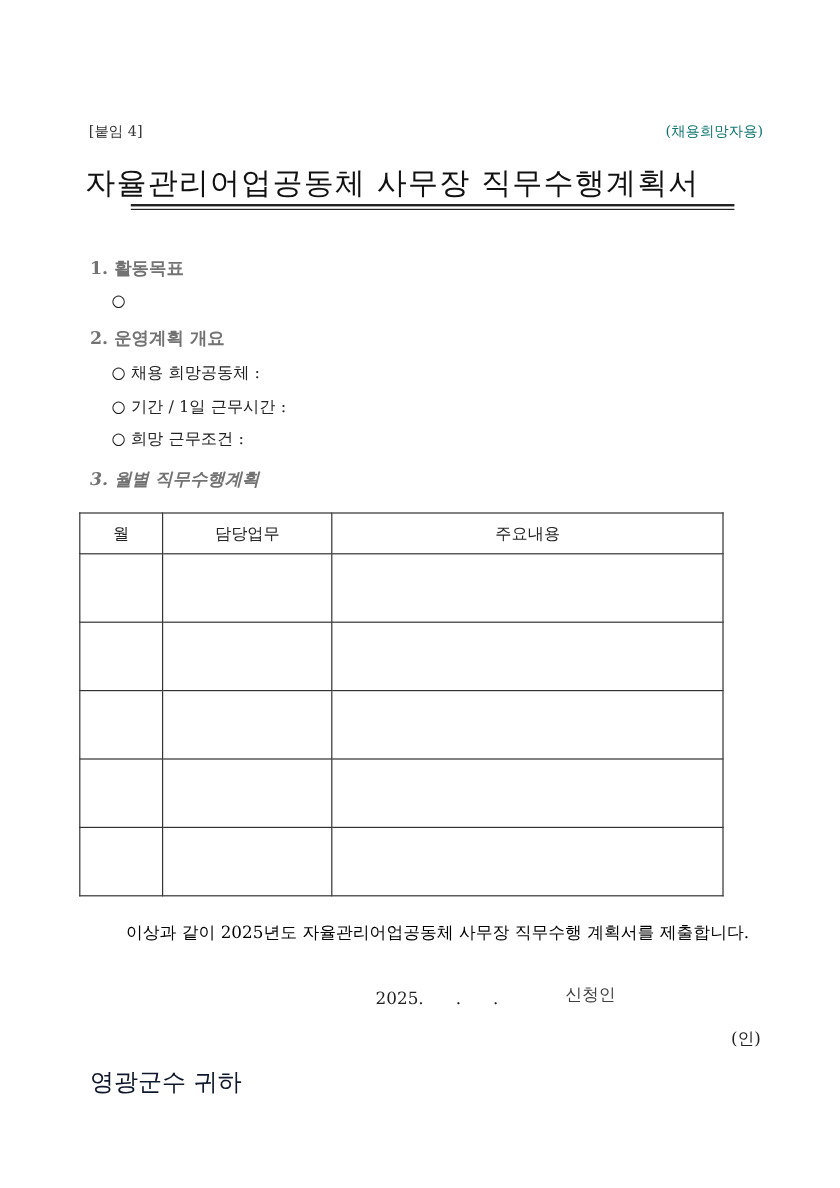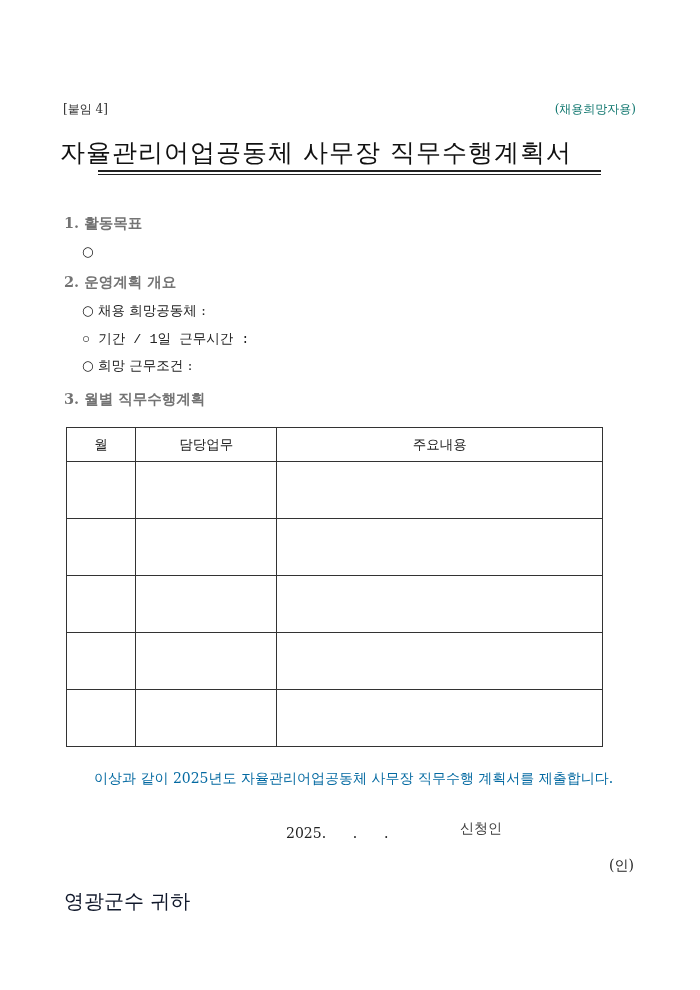--- a/index.html
+++ b/index.html
@@ -1,60 +1,60 @@
 <!DOCTYPE html>
 <html><head>
 <meta charset="utf-8">
 <style>
   html, body { margin: 0; padding: 0; background: #ffffff; }
   body { width: 700px; height: 990px; position: relative; overflow: hidden;
          font-family: "DejaVu Serif", "Liberation Serif", serif; color: #1a1a1a; }
-  .abs { position: absolute; white-space: nowrap; }
+  .abs { position: absolute; white-space: nowrap; margin-left: 11px; }
   .attach { left: 63px; top: 101px; font-size: 12px; color: #333; }
   .usage { right: 64px; top: 101px; font-size: 12px; color: #0f766e; }
   .title { left: 0; width: 632px; top: 136px; text-align: center; font-size: 25px;
            letter-spacing: 1px; color: #111; }
   .title-rule1 { left: 98px; width: 503px; top: 170px; height: 2px; background: #222; }
   .title-rule2 { left: 98px; width: 503px; top: 174px; height: 1px; background: #222; }
   .sec { left: 64px; font-size: 14.5px; font-weight: bold; color: #737373; }
   .item { left: 82px; font-size: 13.5px; color: #222; }
   table.plan { position: absolute; left: 66px; top: 427px; width: 537px;
                border-collapse: collapse; }
   table.plan th, table.plan td { border: 1.3px solid #333; padding: 0; }
   table.plan th { height: 33px; font-weight: normal; font-size: 13.5px; color: #222;
                   font-family: "DejaVu Sans", "Liberation Sans", sans-serif; }
   table.plan td { height: 56px; }
   .c1 { width: 66px; } .c2 { width: 137px; } .c3 { width: 316px; }
   .body-text { left: 64px; top: 764px; width: 572px; font-size: 14px; line-height: 29px;
-               white-space: normal; text-indent: 30px; text-align: justify; color: #0369a1; }
-  .date { left: 286px; top: 825px; font-size: 14px; color: #222; }
+               white-space: normal; text-indent: 30px; text-align: justify; color: #000000; }
+  .date { left: 302px; top: 825px; font-size: 14px; color: #222; }
   .applicant { left: 460px; top: 820px; font-size: 14px; color: #404040; }
   .seal { right: 66px; top: 857px; font-size: 14px; color: #222; }
   .recipient { left: 64px; top: 888px; font-size: 20px; color: #0f172a;
                font-family: "DejaVu Sans", "Liberation Sans", sans-serif; }
 </style>
 </head>
 <body>
 
 <div class="abs attach">[붙임 4]</div>
 <div class="abs usage">(채용희망자용)</div>
 
 <div class="abs title">자율관리어업공동체 사무장 직무수행계획서</div>
 <div class="abs title-rule1"></div>
 <div class="abs title-rule2"></div>
 
 <div class="abs sec" style="top:214px;">1. 활동목표</div>
 <div class="abs item" style="top:243px;">○</div>
 
 <div class="abs sec" style="top:273px;text-align:center;">2. 운영계획 개요</div>
 <div class="abs item" style="top:302px;">○ 채용 희망공동체 :</div>
-<div class="abs item" style="top:330px;font-family:Liberation Mono, monospace;">○ 기간 / 1일 근무시간 :</div>
+<div class="abs item" style="top:330px;">○ 기간 / 1일 근무시간 :</div>
 <div class="abs item" style="top:357px;">○ 희망 근무조건 :</div>
 
-<div class="abs sec" style="top:390px;">3. 월별 직무수행계획</div>
+<div class="abs sec" style="top:390px;font-style:italic;">3. 월별 직무수행계획</div>
 
 <table class="plan">
   <thead>
     <tr>
       <th class="c1">월</th>
       <th class="c2">담당업무</th>
       <th class="c3">주요내용</th>
     </tr>
   </thead>
   <tbody>

